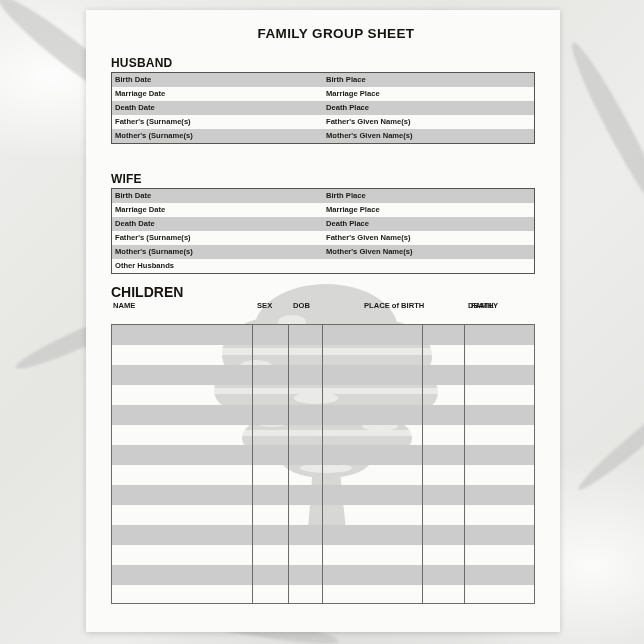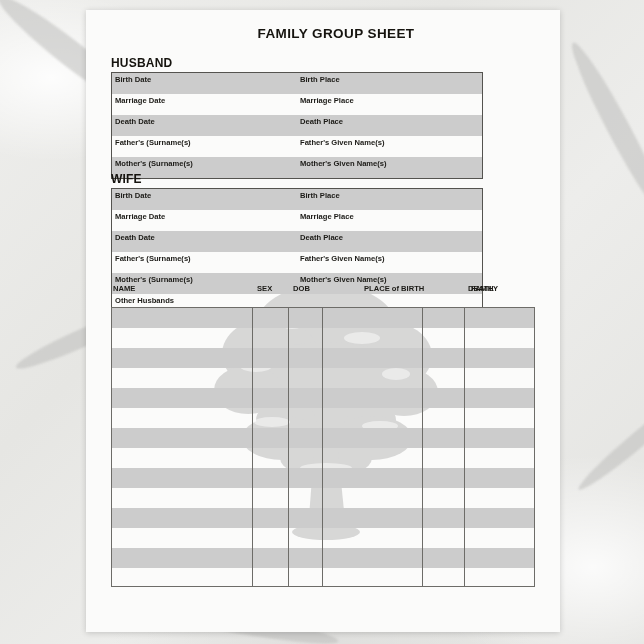--- a/index.html
+++ b/index.html
@@ -49,21 +49,21 @@
     letter-spacing: 0.4px;
     color: #16140f;
     margin-top: 16px;
     font-family: "Liberation Sans", sans-serif;
     padding-left: 26px;
   }
 
   .section {
     position: absolute;
     left: 25px;
-    width: 372px;
+    width: 424px;
   }
 
   .section-heading {
     font-size: 12px;
     font-weight: bold;
     color: #16140f;
     letter-spacing: 0.2px;
     margin-bottom: 2px;
   }
 
@@ -71,21 +71,21 @@
     width: 100%;
     border-collapse: collapse;
     border: 1.4px solid #54534f;
     table-layout: fixed;
   }
   table.grid td {
     height: 14px;
     font-size: 7.6px;
     font-weight: bold;
     color: #1b1a16;
-    padding: 0 0 7px 3px;
+    padding: 0 0 0 3px;
     vertical-align: middle;
     line-height: 10px;
     white-space: nowrap;
     overflow: hidden;
   }
   table.grid tr.band td { background: #cccccc; }
   table.grid tr.plain td { background: transparent; }
   .col-left  { width: 50%; }
   .col-right { width: 50%; }
   td.rlabel { padding-left: 8px; }
@@ -251,20 +251,21 @@
         </tr>
         <tr class="plain">
           <td class="col-left">Other Husbands</td>
           <td class="col-right rlabel"></td>
         </tr>
       </tbody>
     </table>
   </div>
 
   <div id="children-wrap" style="top:274px;">
+    <div class="children-heading">CHILDREN</div>
 
     <div id="children-head">
       <span style="left:2px;">NAME</span>
       <span style="left:146px;">SEX</span>
       <span style="left:182px;">DOB</span>
       <span style="left:216px;padding-left:37px;">PLACE of BIRTH</span>
       <span style="left:316px;padding-left:41px;">DEATH</span>
       <span style="left:360px;">FAMILY</span>
     </div>
 

